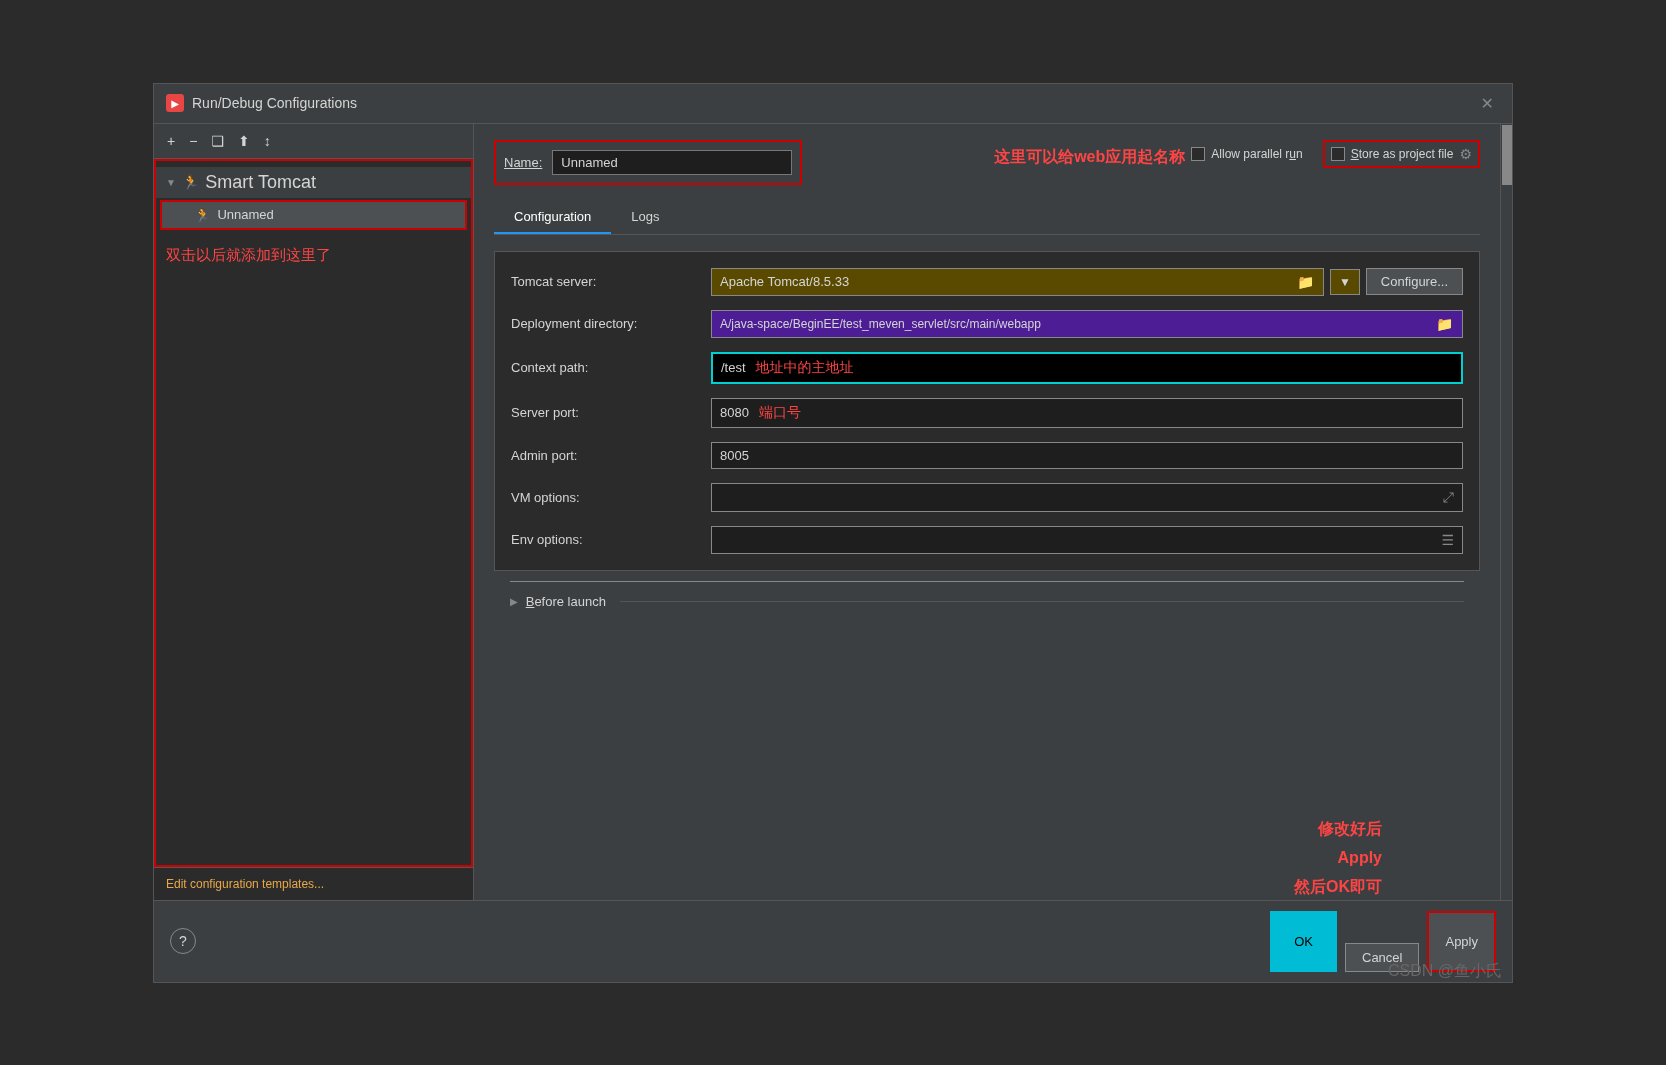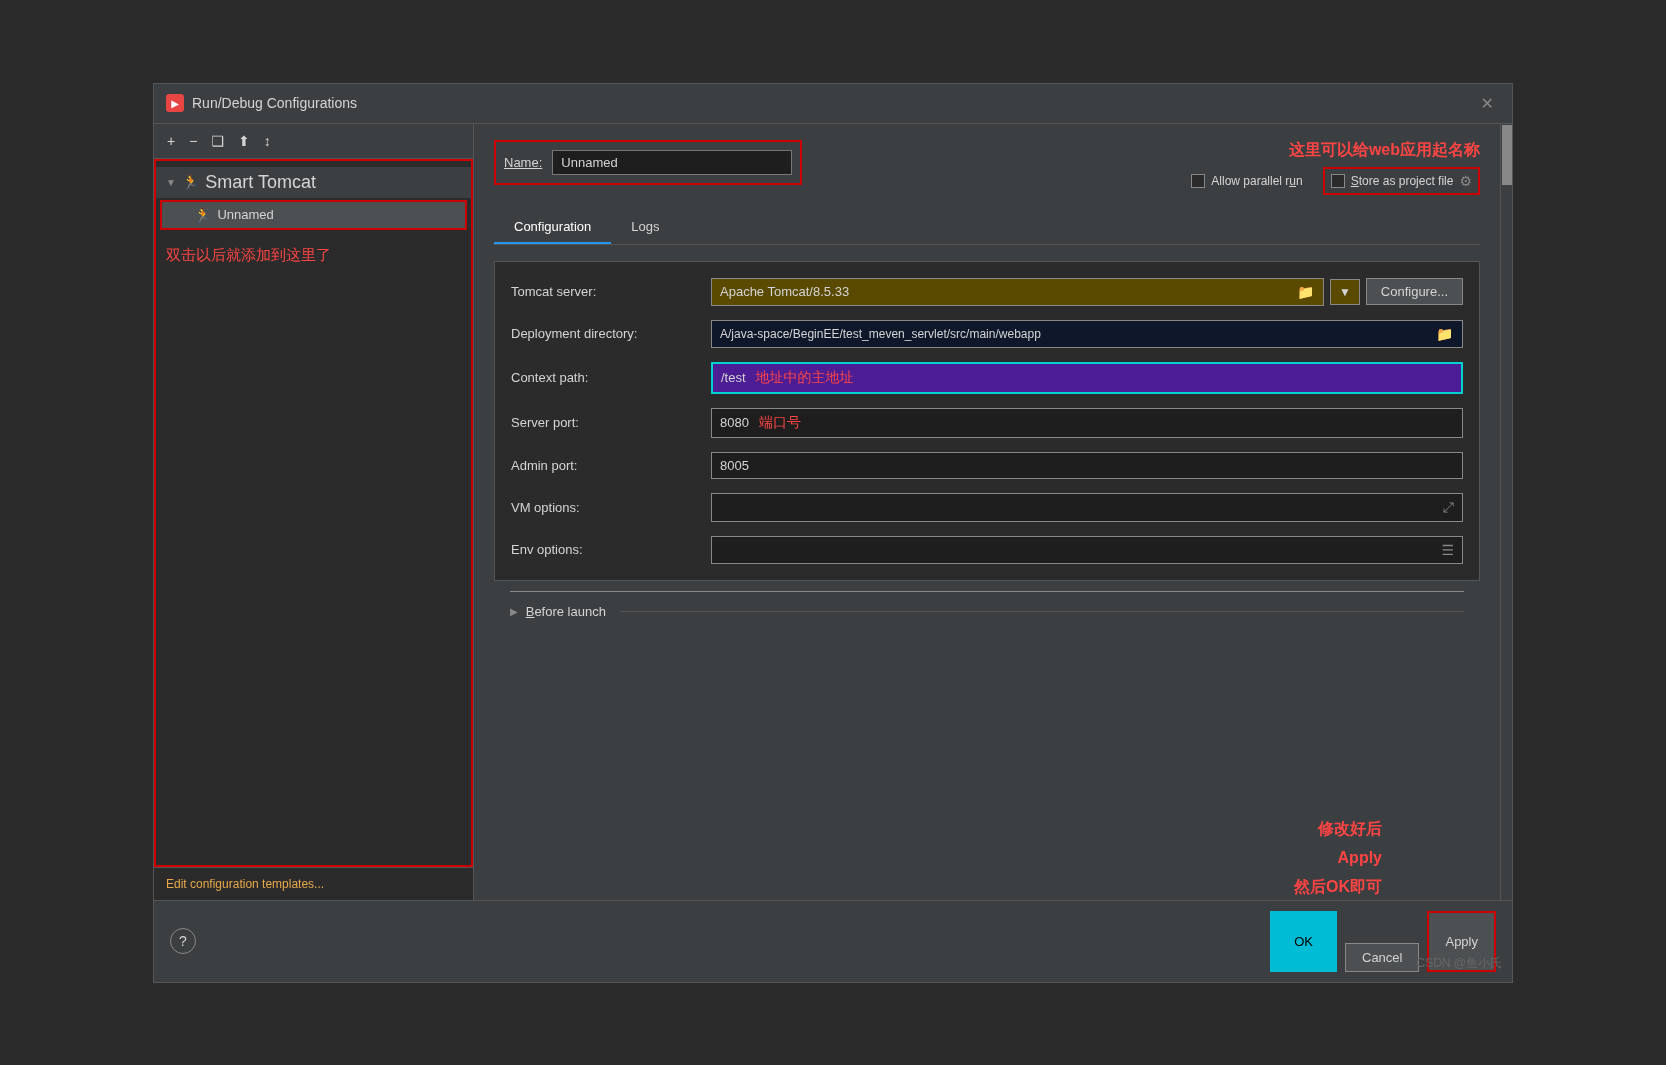--- a/index.html
+++ b/index.html
@@ -182,21 +182,21 @@
       background: #1e1e1e;
       border: 1px solid #777;
       color: #d4d4d4;
       font-size: 13px;
       padding: 4px 8px;
       width: 240px;
       outline: none;
     }
     .header-options {
       display: flex;
-      flex-direction: column;
+      flex-direction: row;
       align-items: flex-end;
       gap: 6px;
     }
     .annotation-red {
       color: #ff4444;
       font-size: 16px;
       font-weight: bold;
       text-align: right;
     }
     .checkboxes-row {
@@ -305,35 +305,35 @@
       background: #4c5052;
       border: 1px solid #888;
       color: #d4d4d4;
       padding: 5px 14px;
       cursor: pointer;
       font-size: 13px;
       white-space: nowrap;
     }
 
     .path-input {
-      background: #0f172a;
+      background: #4c1d95;
       border: 1px solid #888;
       color: #d4d4d4;
       font-size: 12px;
       padding: 5px 8px;
       width: 100%;
       display: flex;
       align-items: center;
       justify-content: space-between;
     }
     .path-text { flex: 1; overflow: hidden; white-space: nowrap; text-overflow: ellipsis; }
     .path-folder-icon { color: #888; font-size: 14px; }
 
     .context-input {
-      background: #4c1d95;
+      background: #000000;
       border: 2px solid #00d0d0;
       color: #d4d4d4;
       font-size: 13px;
       padding: 5px 8px;
       width: 100%;
       display: flex;
       align-items: center;
       gap: 10px;
     }
     .context-annotation {
@@ -479,23 +479,23 @@
       background: #4c5052;
       border: 2px solid #cc0000;
       color: #d4d4d4;
       font-size: 13px;
       padding: 6px 16px;
       cursor: pointer;
     }
 
     .watermark {
       position: absolute;
-      bottom: 10px;
+      bottom: 0;
       right: 10px;
-      font-size: 12px;
+      font-size: 16px;
       color: #666;
     }
   </style>
 </head>
 <body>
 
 <div class="dialog">
 
   <div class="title-bar">
     <div class="title-bar-left">

